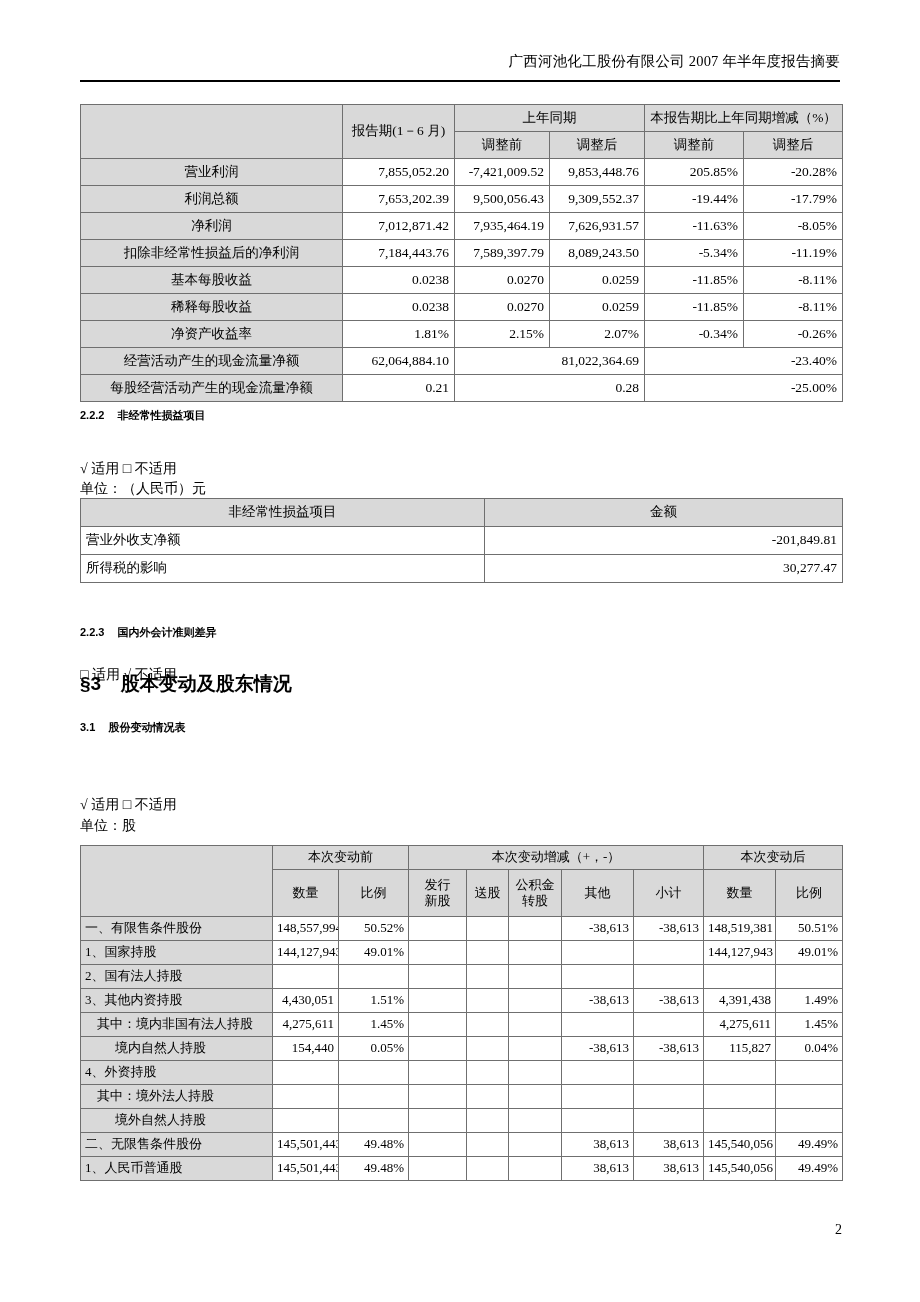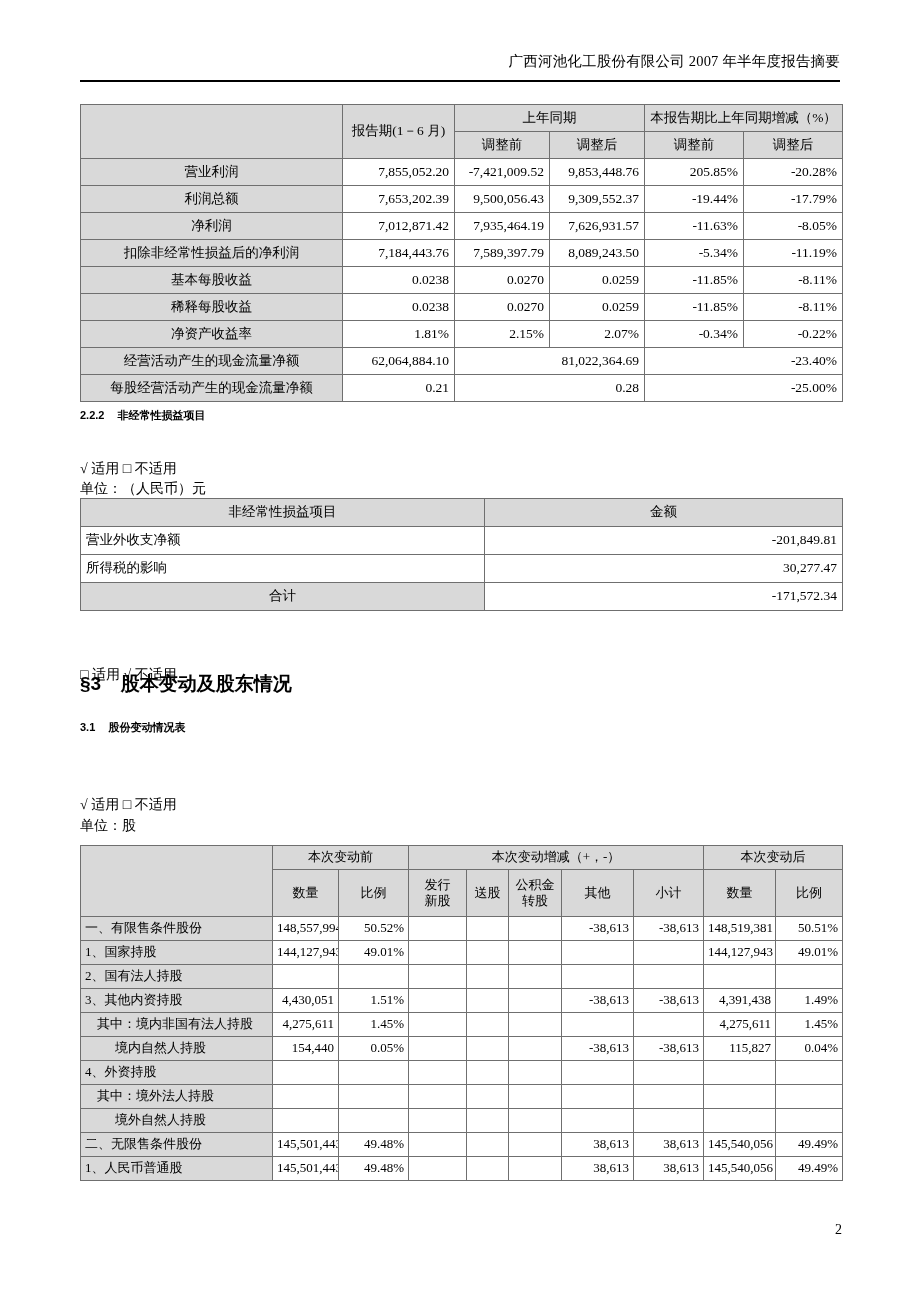--- a/index.html
+++ b/index.html
@@ -196,21 +196,21 @@
           <td class="white r">0.0259</td>
           <td class="white r">-11.85%</td>
           <td class="white r">-8.11%</td>
         </tr>
         <tr>
           <td class="shade lbl">净资产收益率</td>
           <td class="white r">1.81%</td>
           <td class="white r">2.15%</td>
           <td class="white r">2.07%</td>
           <td class="white r">-0.34%</td>
-          <td class="white r">-0.22%</td>
+          <td class="white r">-0.26%</td>
         </tr>
 
         <tr>
           <td class="shade lbl">经营活动产生的现金流量净额</td>
           <td class="white r">62,064,884.10</td>
           <td class="white r" colspan="2">81,022,364.69</td>
           <td class="white r" colspan="2">-23.40%</td>
         </tr>
         <tr>
           <td class="shade lbl">每股经营活动产生的现金流量净额</td>
@@ -248,28 +248,31 @@
           <td class="shade c">金额</td>
         </tr>
         <tr>
           <td class="white l">营业外收支净额</td>
           <td class="white r">-201,849.81</td>
         </tr>
         <tr>
           <td class="white l">所得税的影响</td>
           <td class="white r">30,277.47</td>
         </tr>
-        <tr>
-          <td class="shade c">合计</td>
-          <td class="white r">-171,572.34</td>
-        </tr>
       </tbody>
     </table>
   </div>
 
+  <div class="blk" style="top:625px;">
+    <div class="h3">
+      <span>2.2.3</span>
+      <span style="display:inline-block;width:7px"></span>
+      <span>国内外会计准则差异</span>
+    </div>
+  </div>
   <div class="blk" style="top:666px;">
     <p class="applic">□ 适用 √ 不适用</p>
   </div>
 
   <div class="blk" style="top:671px;">
     <div class="h2">
       <span>§3</span>
       <span style="display:inline-block;width:9px"></span>
       <span>股本变动及股东情况</span>
     </div>

